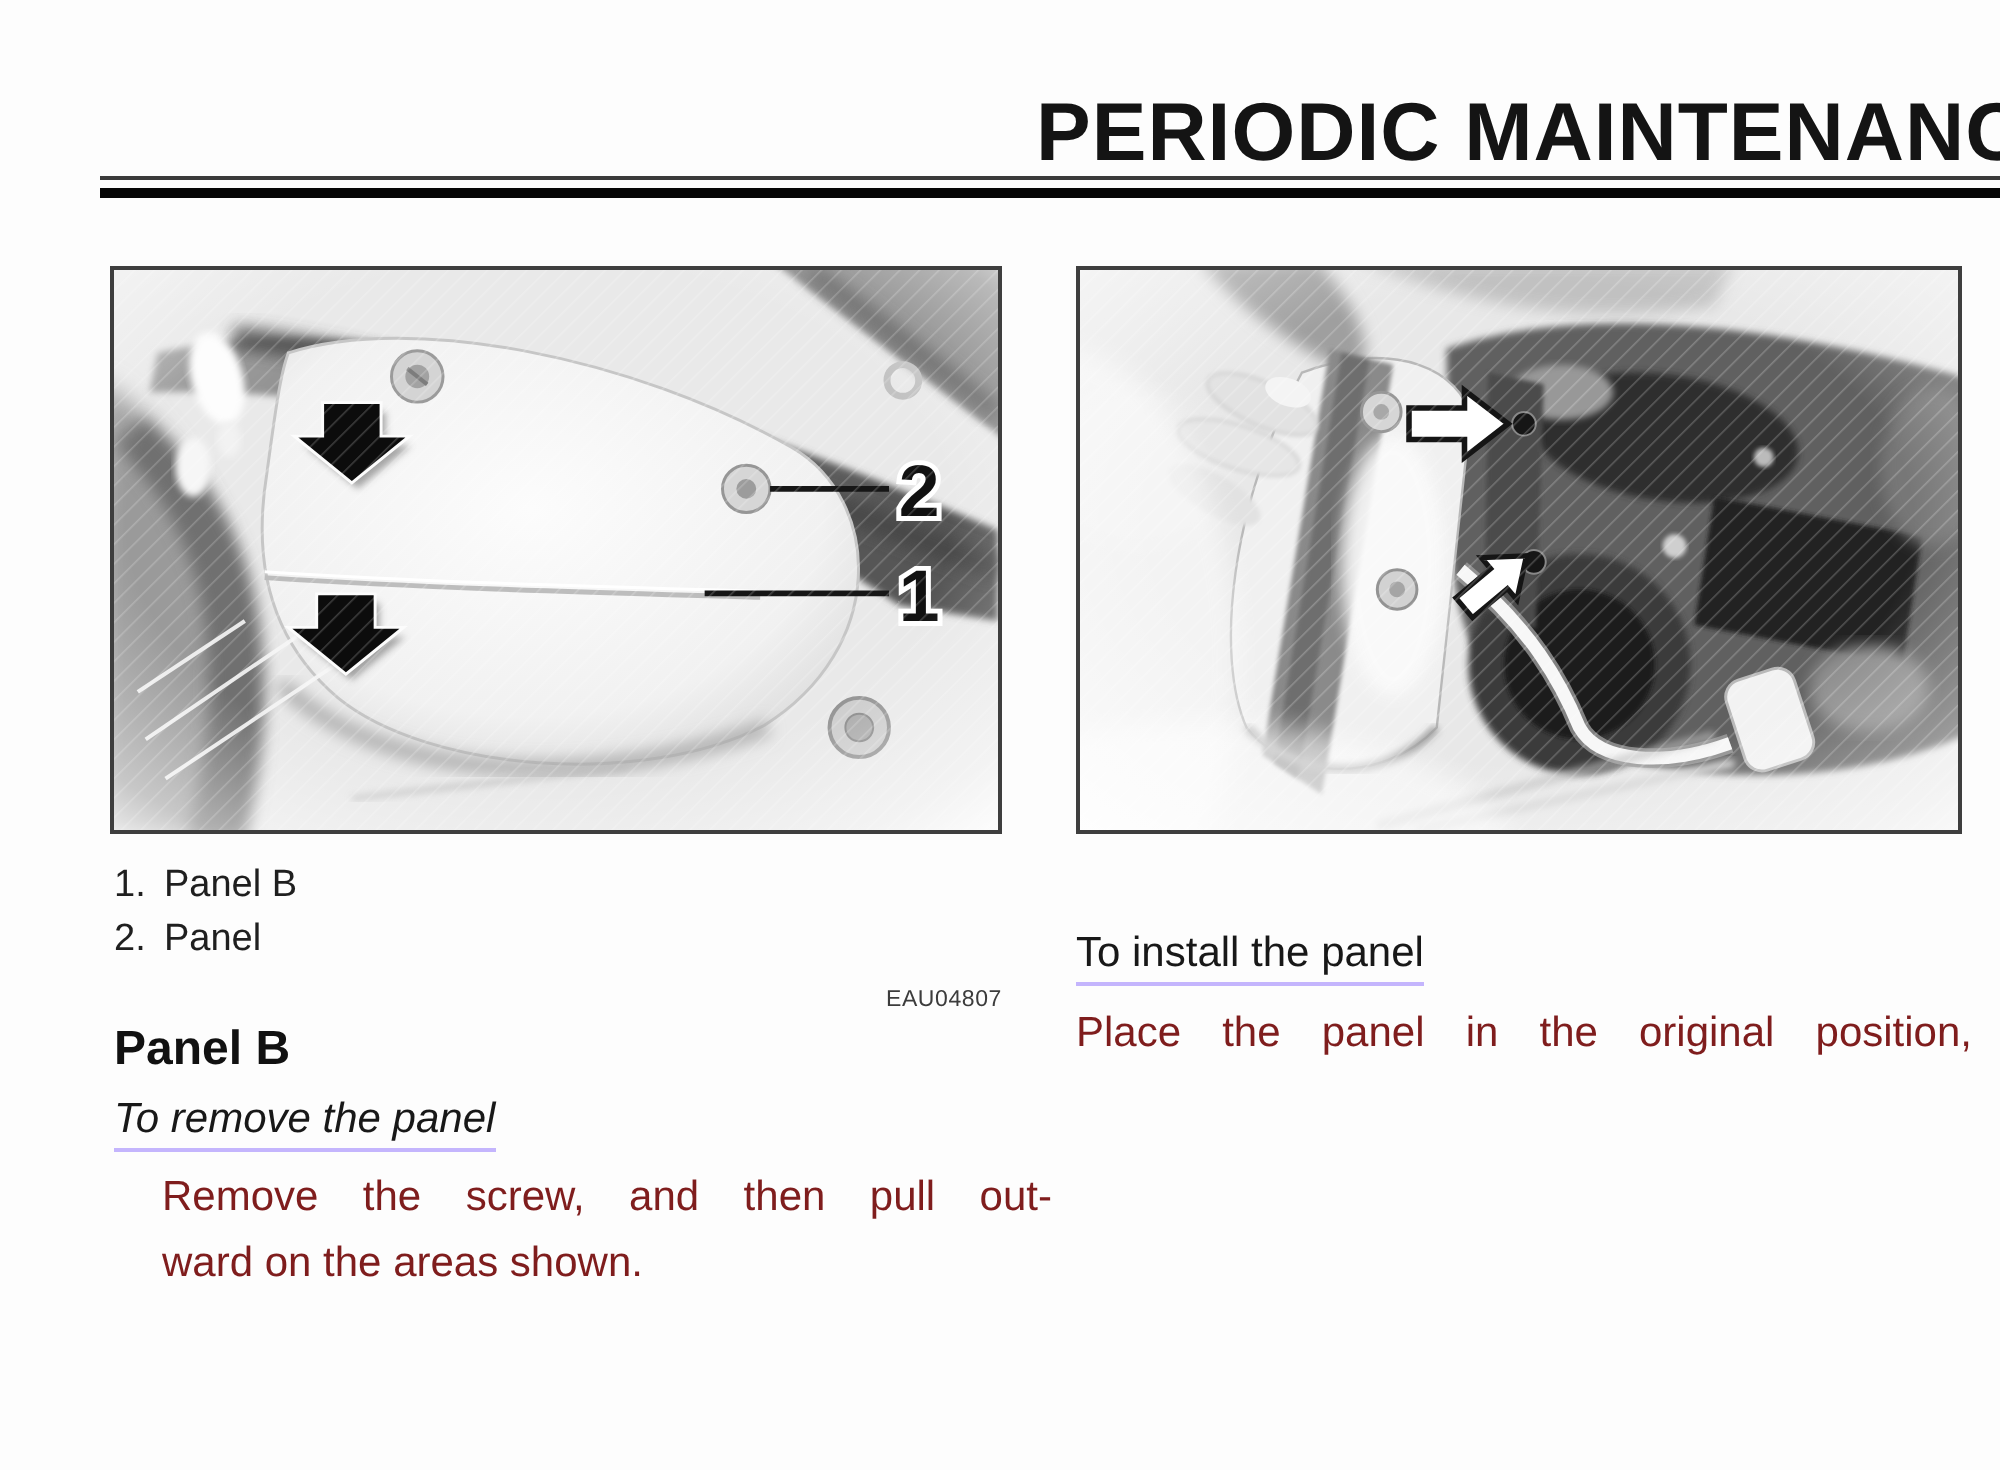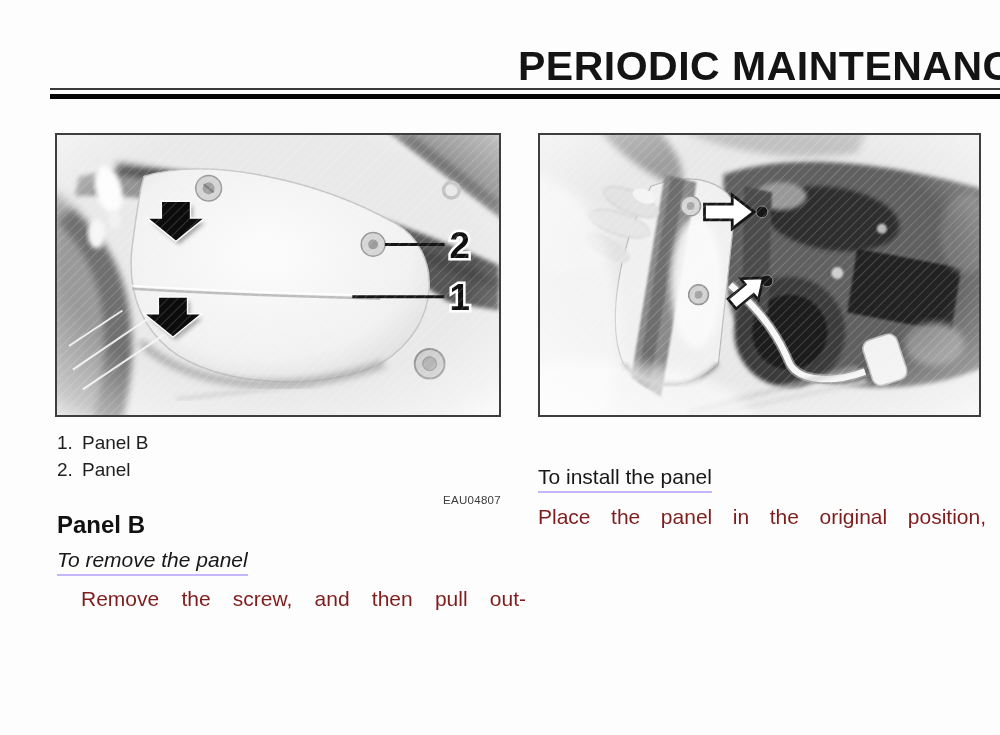--- a/index.html
+++ b/index.html
@@ -269,20 +269,21 @@
 <div class="ref-code">EAU04807</div>
 
 <div class="section-heading">Panel B</div>
 
 <div class="subheading sub-remove">
   <span class="ul">To remove the panel</span>
 </div>
 
 <div class="body-text body-remove">
   <div class="jline">Remove the screw, and then pull out-</div>
+  <div class="nline">ward on the areas shown.</div>
 </div>
 
 <div class="subheading sub-install">
   <span class="ul">To install the panel</span>
 </div>
 
 <div class="body-text body-install">
   <div class="jline">Place the panel in the original position,</div>
 </div>
 

